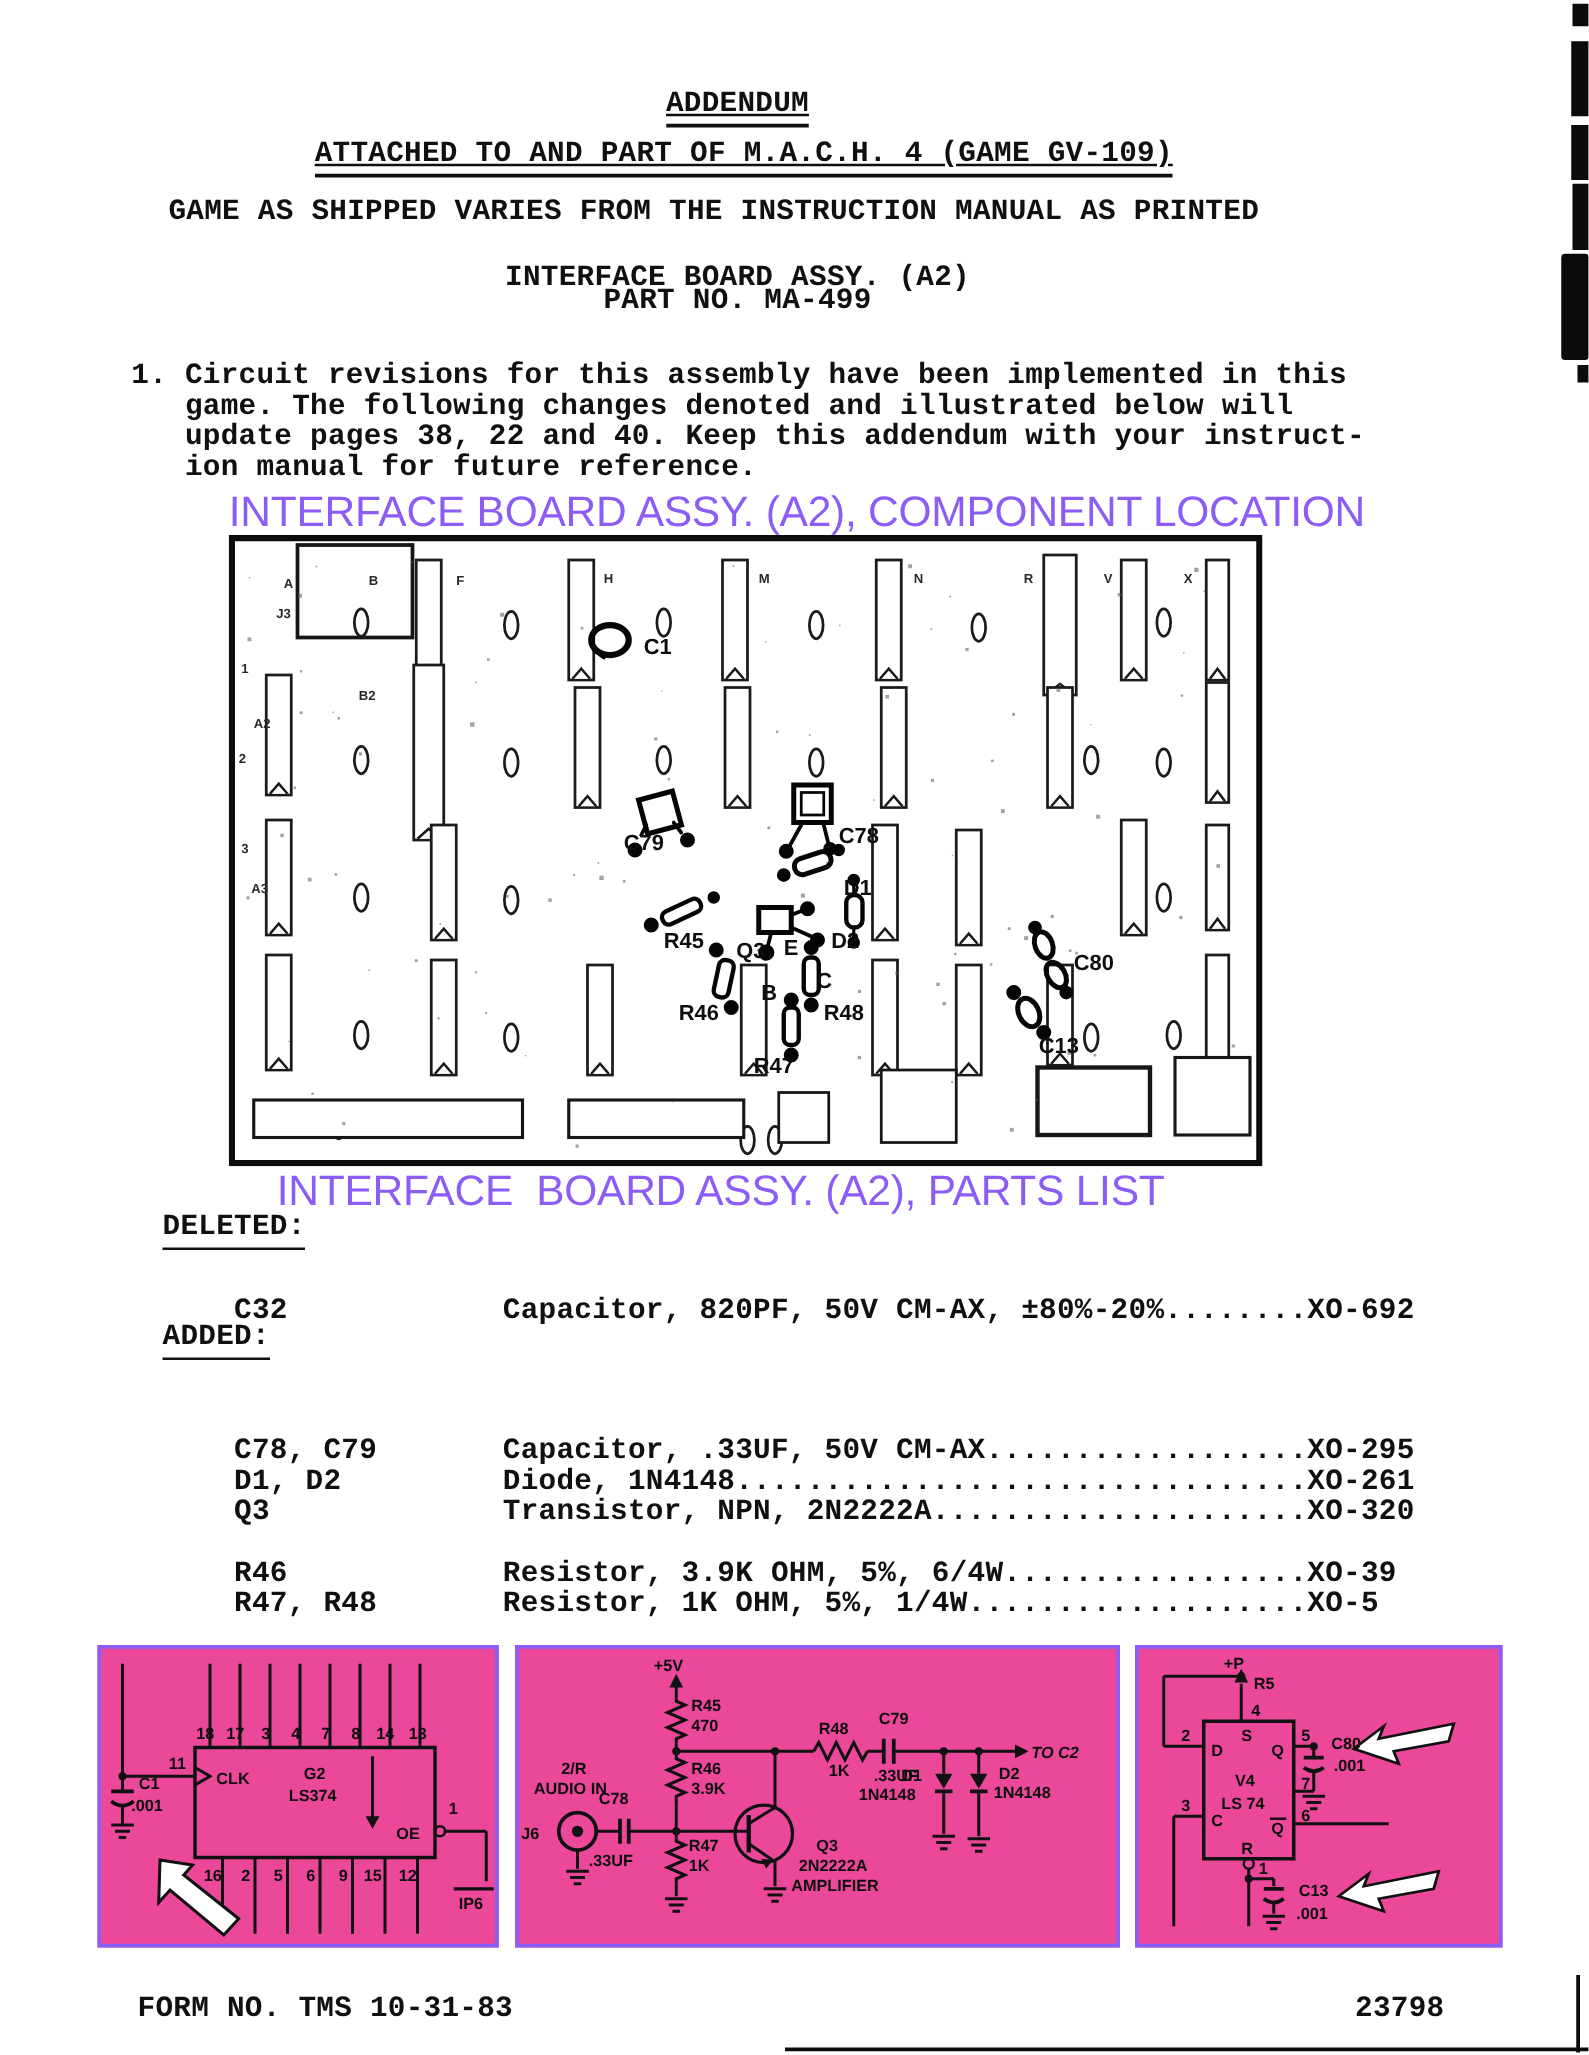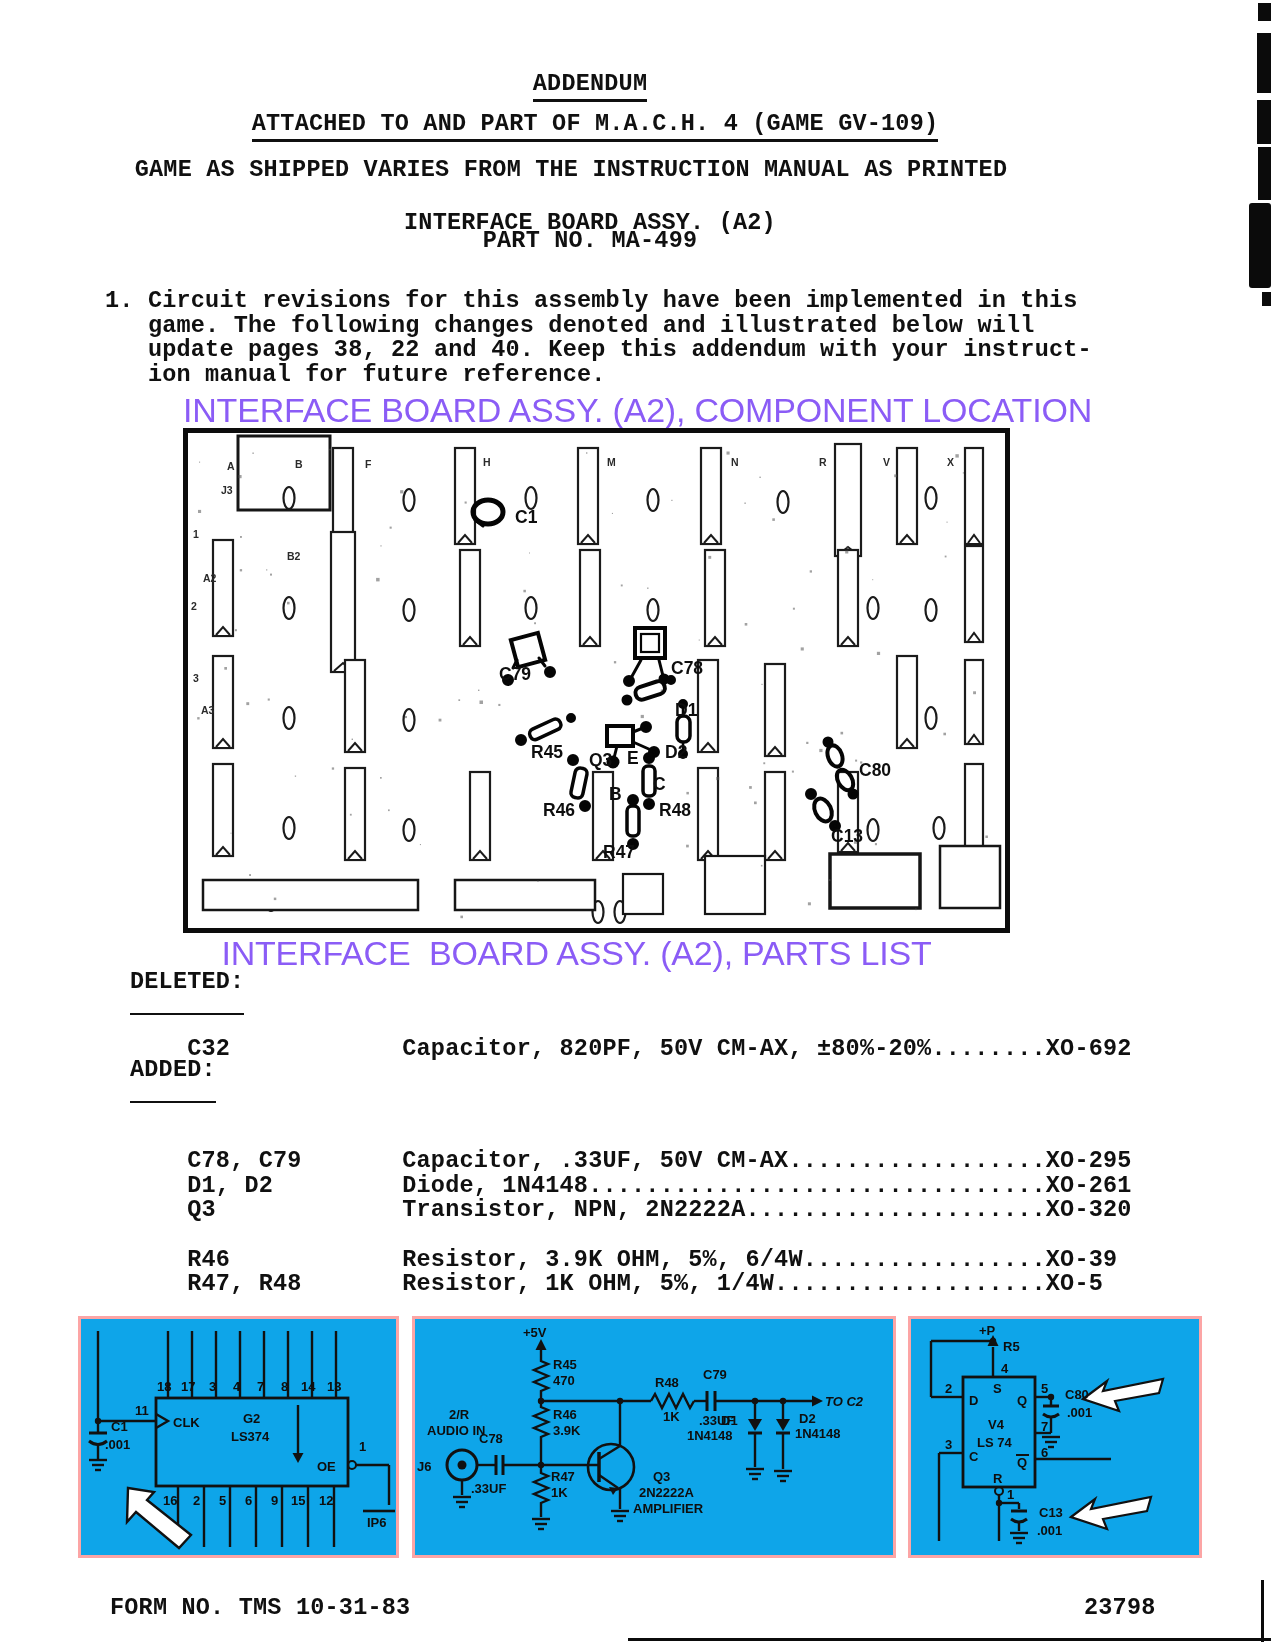--- a/index.html
+++ b/index.html
@@ -2,27 +2,27 @@
 <html><head>
 <meta charset="utf-8">
 <style>
   html,body{margin:0;padding:0;background:#ffffff;}
   .page{position:relative;width:1271px;height:1644px;background:#ffffff;overflow:hidden;
         font-family:"Liberation Mono",monospace;color:#101010;}
   .abs{position:absolute;}
   .mono{font-family:"Liberation Mono",monospace;font-weight:700;font-size:23.5px;
         color:#101010;letter-spacing:0.2px;white-space:pre;line-height:24.5px;}
   .ctr{text-align:center;}
-  .u{border-bottom:3px solid #101010;padding-bottom:2px;display:inline-block;}
-  .u2{border-bottom:2.5px solid #101010;padding-bottom:18px;display:inline-block;}
+  .u{border-bottom:3px solid #101010;padding-bottom:2px;display:inline-block;text-decoration:underline;}
+  .u2{border-bottom:2.5px solid #101010;padding-bottom:3px;display:inline-block;}
   .figtitle{font-family:"Liberation Sans",sans-serif;font-weight:400;font-size:34px;
         letter-spacing:-0.2px;color:#8b5cf6;white-space:pre;}
   .row{position:absolute;left:130px;width:990px;}
   .ref{display:inline-block;width:215px;}
-  .schbox{position:absolute;border:3px solid #fca5a5;background:#0ea5e9;}
+  .schbox{position:absolute;border:3px solid #8b5cf6;background:#ec4899;}
   svg text{font-family:"Liberation Sans",sans-serif;font-weight:700;font-size:13px;fill:#0e0e0e;}
   svg text.it{font-style:italic;}
   #boardSvg text.callout{font-size:17.5px;}
   #boardSvg text.tiny{font-size:10.5px;font-weight:600;fill:#2a2a2a;}
   .art{position:absolute;background:#0b0b0b;}
 </style>
 </head>
 <body>
 
 <div class="page">

